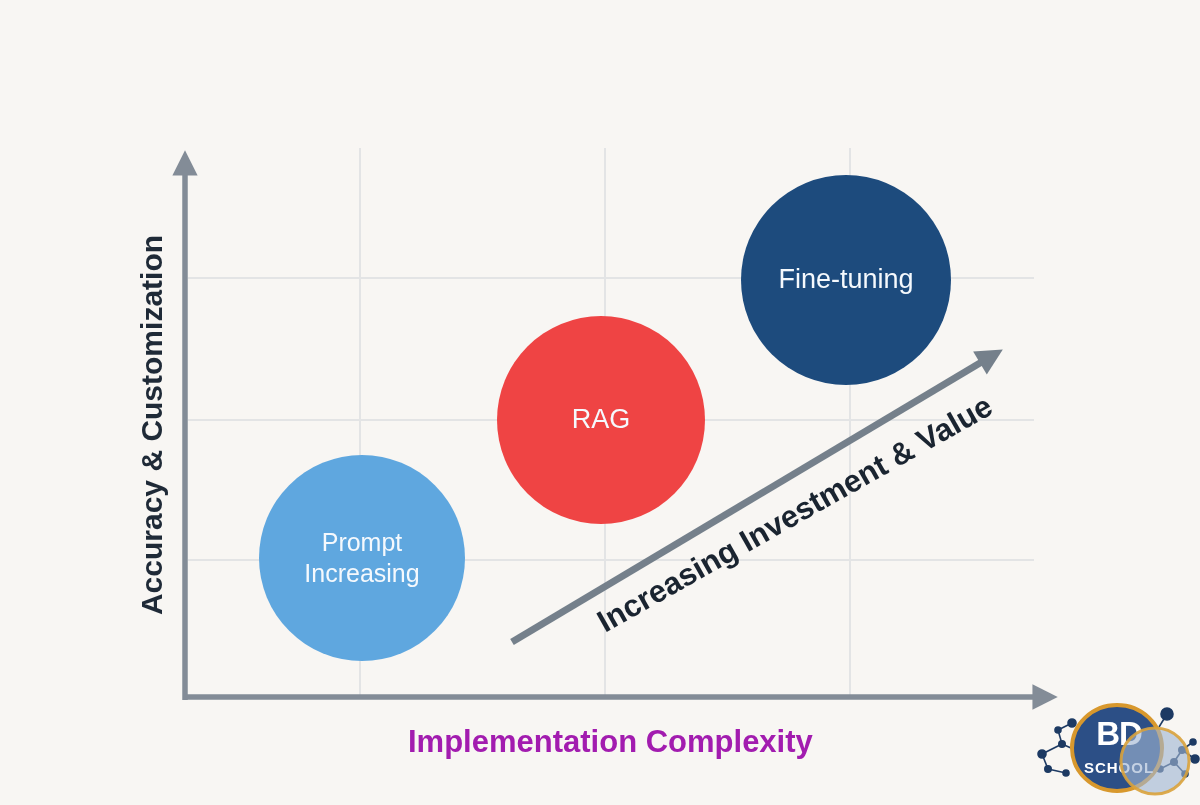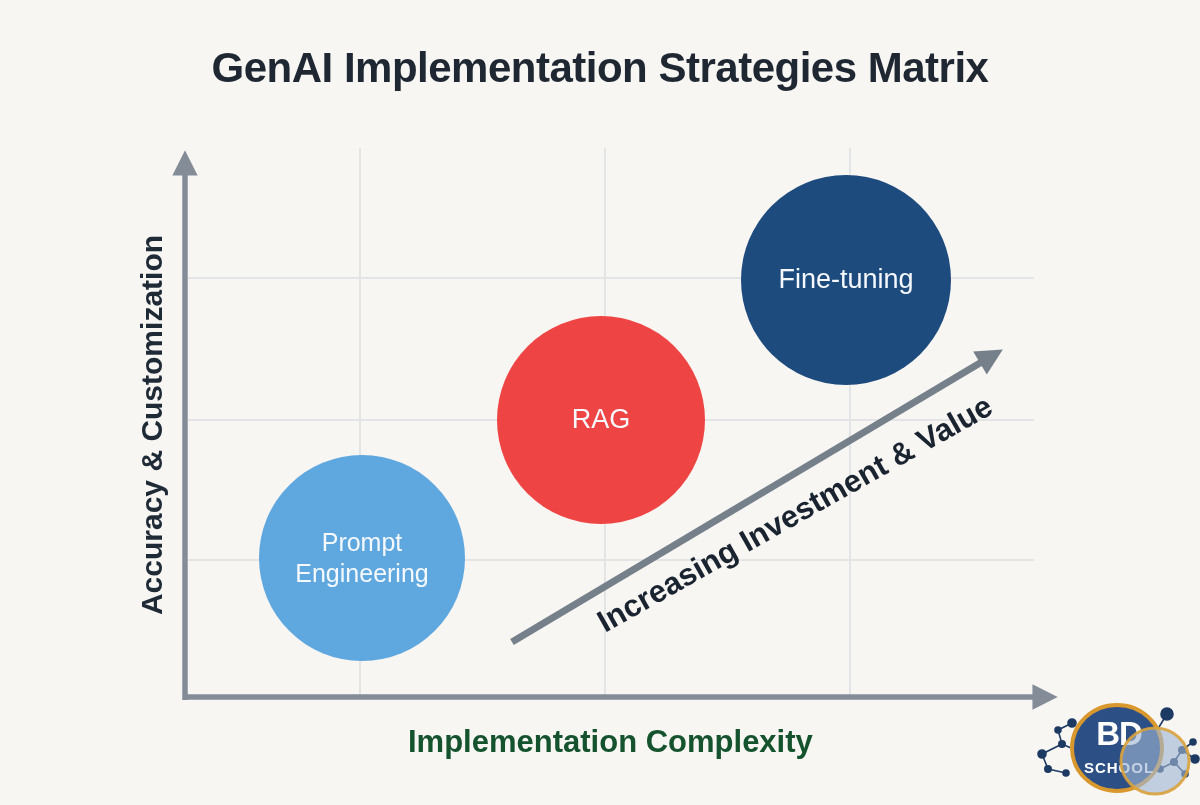--- a/index.html
+++ b/index.html
@@ -35,30 +35,29 @@
   }
   .y-axis-label{
     position:absolute;left:-48px;top:406px;width:400px;height:38px;
     display:flex;align-items:center;justify-content:center;
     transform:rotate(-90deg);
     font-size:30px;font-weight:700;color:#1f2a37;white-space:nowrap;
   }
   .x-axis-label{
     position:absolute;left:408px;top:724px;width:400px;
     text-align:center;
-    font-size:31px;font-weight:700;color:#14532d;white-space:nowrap;
+    font-size:31px;font-weight:700;color:#a21caf;white-space:nowrap;
   }
   .logo{position:absolute;left:1032px;top:692px;width:168px;height:113px;}
 </style>
 </head>
 <body>
 
 <div class="stage">
 
-  <div class="chart-title">GenAI Implementation Strategies Matrix</div>
 
   <svg class="layer" viewBox="0 0 1200 805">
     <defs>
       <marker id="axisArrow" viewBox="0 0 10 10" refX="2.2" refY="5" markerWidth="5.2" markerHeight="4.6" orient="auto">
         <path d="M0,0 L10,5 L0,10 z" fill="#838c97"></path>
       </marker>
       <marker id="trendArrow" viewBox="0 0 10 10" refX="2.2" refY="5" markerWidth="4.4" markerHeight="3.8" orient="auto">
         <path d="M0,0 L10,5 L0,10 z" fill="#75808b"></path>
       </marker>
     </defs>
@@ -72,21 +71,21 @@
       <line x1="188" y1="560" x2="1034" y2="560"></line>
     </g>
 
     <line x1="185" y1="700" x2="185" y2="170" stroke="#838c97" stroke-width="5.5" marker-end="url(#axisArrow)"></line>
     <line x1="183" y1="697" x2="1038" y2="697" stroke="#838c97" stroke-width="5.5" marker-end="url(#axisArrow)"></line>
 
     <line x1="512" y1="642" x2="985" y2="360" stroke="#75808b" stroke-width="7" marker-end="url(#trendArrow)"></line>
   </svg>
 
   <div class="bubble bubble-pe">
-    <span class="bubble-label">Prompt Engineering</span>
+    <span class="bubble-label">Prompt Increasing</span>
   </div>
   <div class="bubble bubble-rag">
     <span class="bubble-label">RAG</span>
   </div>
   <div class="bubble bubble-ft">
     <span class="bubble-label">Fine-tuning</span>
   </div>
 
   <div class="trend-label">Increasing Investment &amp; Value</div>
 

